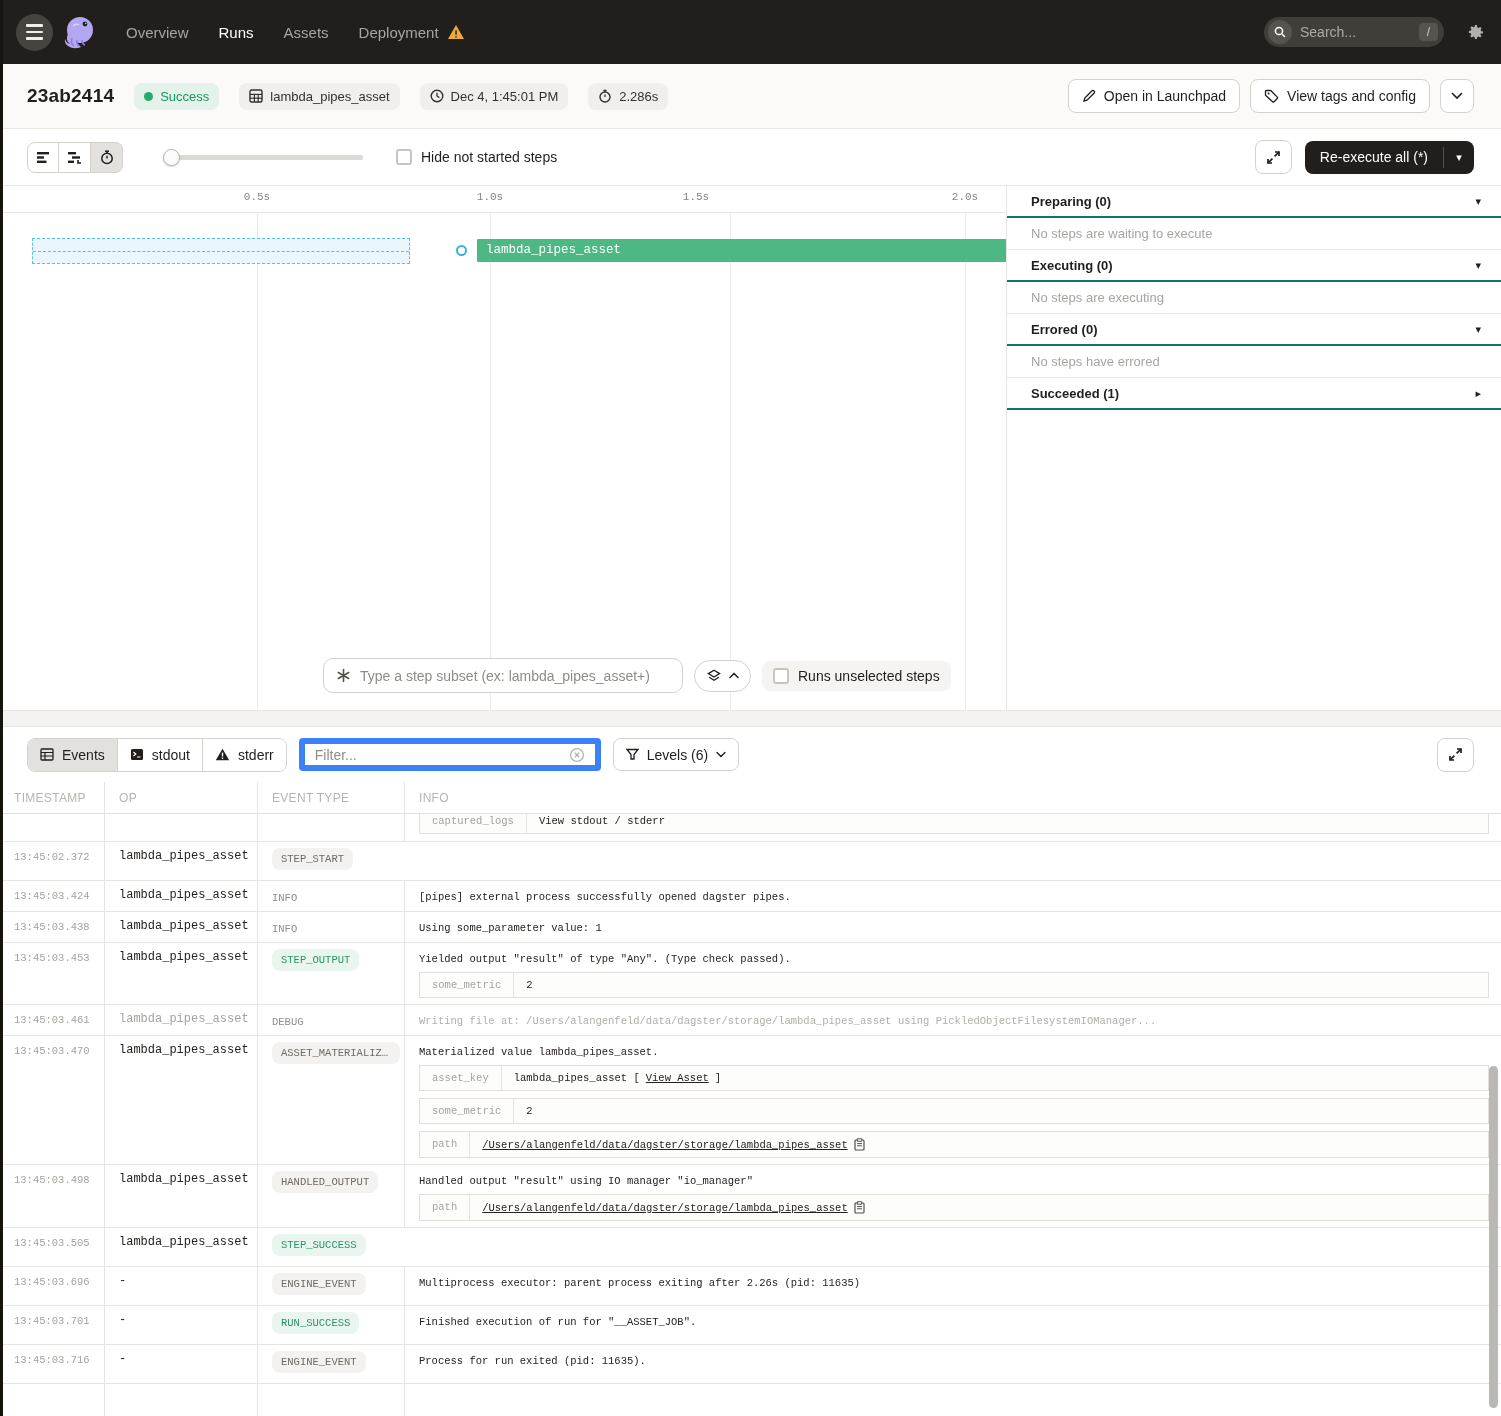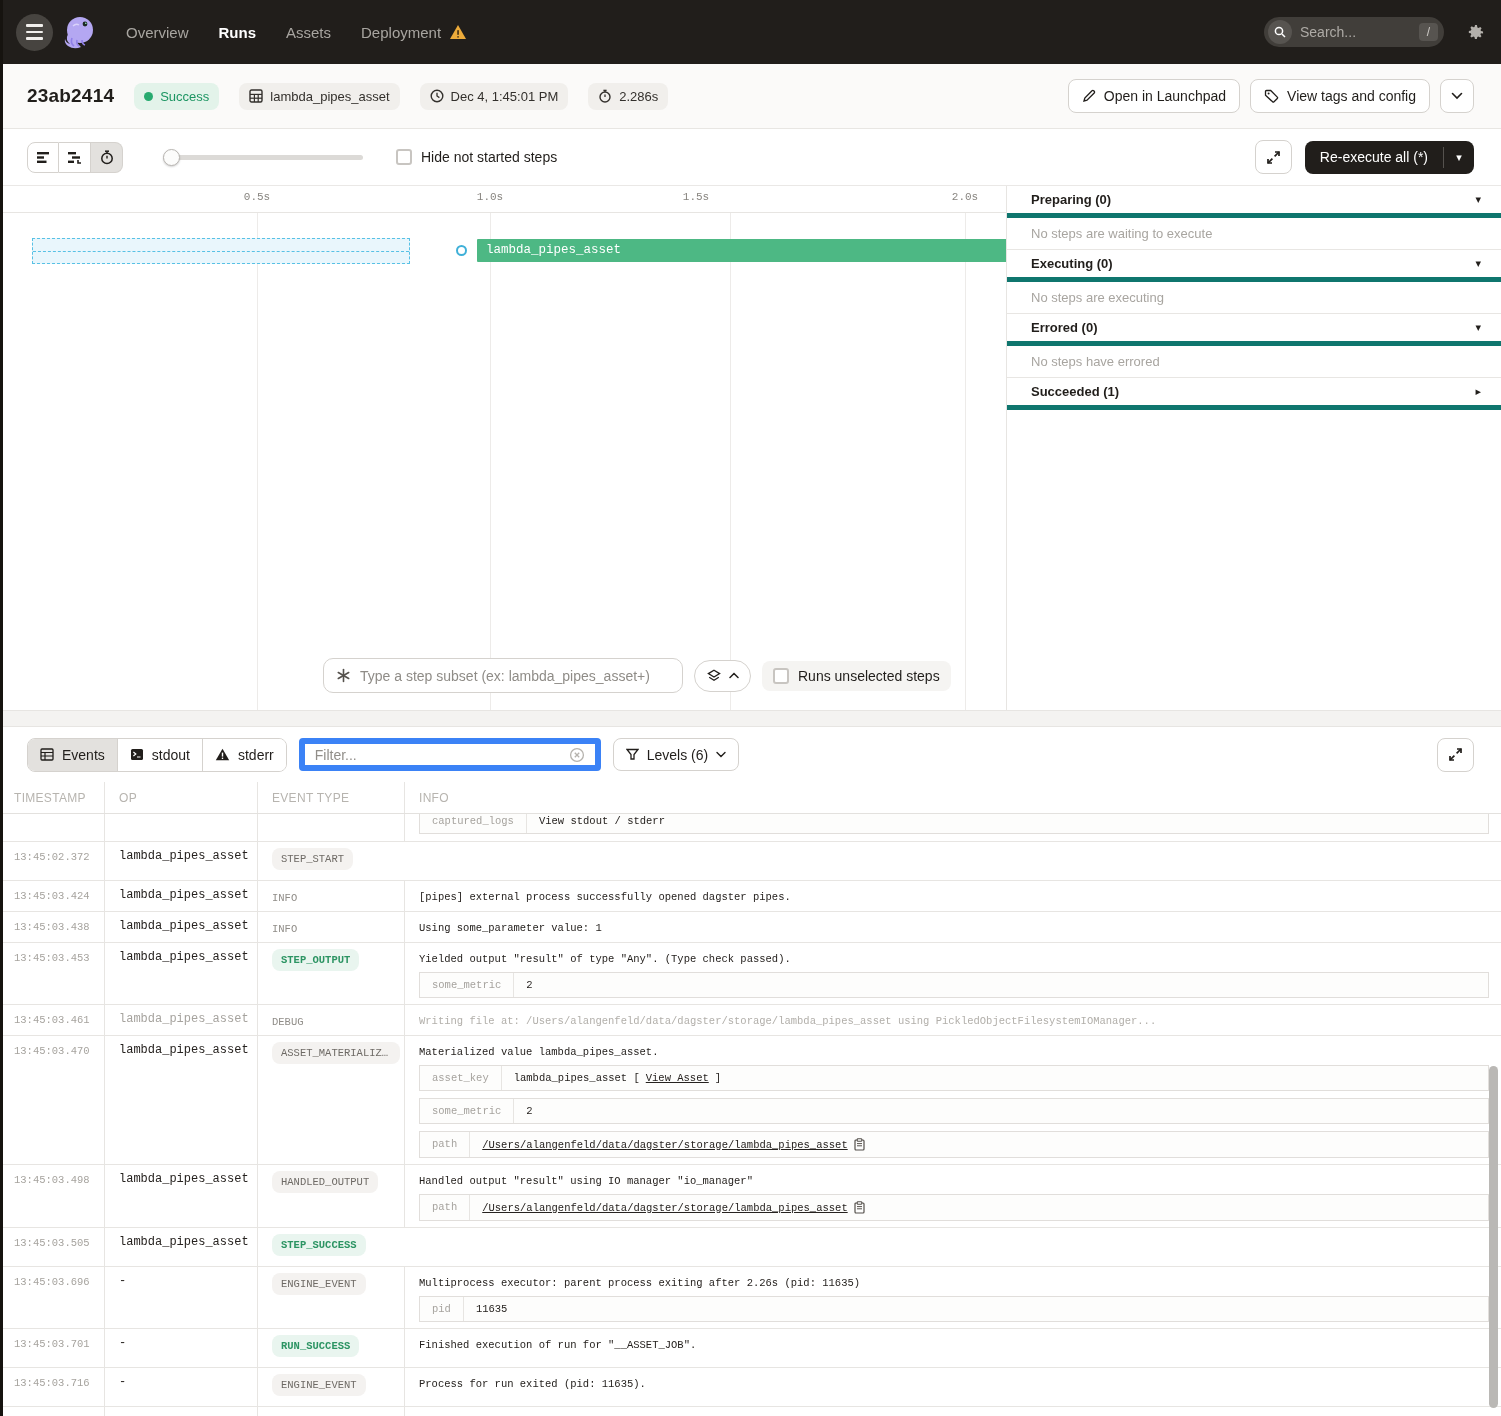--- a/index.html
+++ b/index.html
@@ -11,21 +11,21 @@
   
   .window-edge { position:absolute; left:0; top:0; width:3px; height:100%; background:#16130f; z-index:50; }
 
   
   .topnav { position:absolute; top:0; left:0; right:0; height:64px; background:#211e1b; display:flex; align-items:center; padding:0 16px; }
   .hamburger { width:37px; height:37px; border-radius:50%; background:#474440; border:none; display:flex; flex-direction:column; justify-content:center; align-items:center; gap:4px; cursor:pointer; }
   .hamburger span { display:block; width:17px; height:2.5px; background:#f1efec; border-radius:1px; }
   .logo { margin-left:7px; width:40px; height:40px; }
   .navlinks { display:flex; align-items:center; gap:30px; margin-left:26px; }
   .navlink { color:#a8a5a0; font-size:15px; text-decoration:none; display:flex; align-items:center; gap:8px; }
-  .navlink.active { color:#ffffff; font-weight:700; }
+  .navlink.active { color:#ffffff; font-weight:400; }
   .nav-spacer { flex:1; }
   .searchpill { display:flex; align-items:center; width:180px; height:30px; background:#413e3a; border-radius:15px; padding:0 6px 0 4px; gap:8px; }
   .search-circle { width:24px; height:24px; border-radius:50%; background:#575450; display:flex; align-items:center; justify-content:center; }
   .search-text { color:#aeaba6; font-size:14px; flex:1; }
   .slash-key { background:#575450; color:#cfccc8; font-size:12px; border-radius:4px; padding:2px 8px; }
   .gearbtn { background:none; border:none; margin-left:22px; cursor:pointer; display:flex; }
 
   
   .runheader { position:absolute; top:64px; left:0; right:0; height:65px; background:#fbfaf9; border-bottom:1px solid #e8e6e3; display:flex; align-items:center; padding:0 27px; }
   .runid { font-size:19px; font-weight:700; color:#211e1b; letter-spacing:.2px; }
@@ -70,21 +70,21 @@
   .ganttbar { position:absolute; left:477px; top:53px; width:536px; height:23px; background:#4db884; border-radius:1px; color:#fff; font-size:12.5px; line-height:23px; padding-left:9px; white-space:nowrap; overflow:hidden; cursor:pointer; }
   .gantt-controls { position:absolute; left:323px; bottom:17px; display:flex; align-items:center; gap:11px; }
   .stepinput { display:flex; align-items:center; gap:9px; width:360px; height:35px; background:#fff; border:1px solid #d5d2ce; border-radius:10px; padding:0 12px; }
   .stepinput input { border:none; outline:none; flex:1; font-size:14px; color:#a16207; background:transparent; font-family:inherit; }
   .stepinput input::placeholder { color:#8f8c87; }
   .layersbtn { display:flex; align-items:center; justify-content:center; gap:8px; width:57px; height:32px; background:#fff; border:1px solid #d5d2ce; border-radius:16px; cursor:pointer; }
   .hideunsel { background:#f5f4f2; border-radius:8px; padding:7px 11px; }
 
   
   .sidebar { flex:1; height:100%; overflow:hidden; }
-  .sb-row { height:32px; display:flex; align-items:center; justify-content:space-between; padding:0 20px 0 24px; border-bottom:5px solid #0f766e; }
+  .sb-row { height:32px; display:flex; align-items:center; justify-content:space-between; padding:0 20px 0 24px; border-bottom:2px solid #0f766e; }
   .sb-title { font-size:13px; font-weight:700; color:#211e1b; }
   .sb-caret { font-size:11px; color:#211e1b; }
   .sb-msg { height:32px; display:flex; align-items:center; padding:0 24px; font-size:13px; color:#a8a5a0; border-bottom:1px solid #e8e6e3; }
 
   
   .splitter { position:absolute; top:710px; left:0; right:0; height:17px; background:#f4f3f1; border-top:1px solid #e7e5e2; border-bottom:1px solid #e7e5e2; cursor:row-resize; }
 
   
   .logbar { position:absolute; top:727px; left:0; right:0; height:55px; background:#fff; display:flex; align-items:center; padding:0 27px; gap:12px; }
   .logtabs { display:flex; border:1px solid #d5d2ce; border-radius:8px; overflow:hidden; }
@@ -105,21 +105,21 @@
   .lrow { display:grid; grid-template-columns:105px 153px 147px 1fr; border-bottom:1px solid #e7e5e2; }
   .lrow .c { border-right:1px solid #e7e5e2; padding:6px 8px 6px 14px; }
   .lrow .c:last-child { border-right:none; }
   .c.ts { font-family:"Liberation Mono", monospace; font-size:10.5px; color:#a6a39e; padding-top:9px; }
   .c.op { font-family:"Liberation Mono", monospace; font-size:12px; color:#26221f; padding-top:7px; white-space:nowrap; overflow:hidden; }
   .c.op.muted { color:#a6a39e; }
   .c.et { padding-top:6px; }
   .level { font-family:"Liberation Mono", monospace; font-size:10.5px; color:#908d88; display:inline-block; padding-top:3px; }
   .badge { display:inline-block; font-family:"Liberation Mono", monospace; font-size:10.5px; padding:5px 9px; border-radius:8px; white-space:nowrap; max-width:128px; overflow:hidden; text-overflow:ellipsis; }
   .badge.gray { background:#f4f2f0; color:#6e6a65; }
-  .badge.green { background:#e9f5ef; color:#2c9463;font-weight:bold; }
+  .badge.green { background:#e9f5ef; color:#2c9463; }
   .c.info { font-family:"Liberation Mono", monospace; font-size:10.5px; color:#26221f; padding-top:10px; padding-right:12px; }
   .c.info.muted { color:#b2afaa; }
   .itext { white-space:nowrap; overflow:hidden; }
   .meta { display:flex; border:1px solid #e1dedb; background:#fdfdfc; margin-top:7px; align-items:stretch; }
   .mkey { padding:6px 12px; color:#a6a39e; border-right:1px solid #e7e5e2; white-space:nowrap; }
   .mval { padding:6px 12px; color:#26221f; display:flex; align-items:center; gap:6px; white-space:nowrap; overflow:hidden; }
   .mlink { text-decoration:underline; color:#26221f; cursor:pointer; }
   .lrow.partial { height:28px; overflow:hidden; }
   .lrow.partial .c.info { padding-top:0; }
   .lrow.partial .meta { margin-top:-6px; }
@@ -576,24 +576,20 @@
           <div class="c ts">13:45:03.505</div>
           <div class="c op">lambda_pipes_asset</div>
           <div class="c et"><span class="badge green">STEP_SUCCESS</span></div>
         </div>
         <div class="lrow">
           <div class="c ts">13:45:03.696</div>
           <div class="c op">-</div>
           <div class="c et"><span class="badge gray">ENGINE_EVENT</span></div>
           <div class="c info">
             <div class="itext">Multiprocess executor: parent process exiting after 2.26s (pid: 11635)</div>
-            <div class="meta">
-              <div class="mkey">pid</div>
-              <div class="mval">11635</div>
-            </div>
           </div>
         </div>
         <div class="lrow">
           <div class="c ts">13:45:03.701</div>
           <div class="c op">-</div>
           <div class="c et"><span class="badge green">RUN_SUCCESS</span></div>
           <div class="c info">
             <div class="itext">Finished execution of run for "__ASSET_JOB".</div>
           </div>
         </div>

